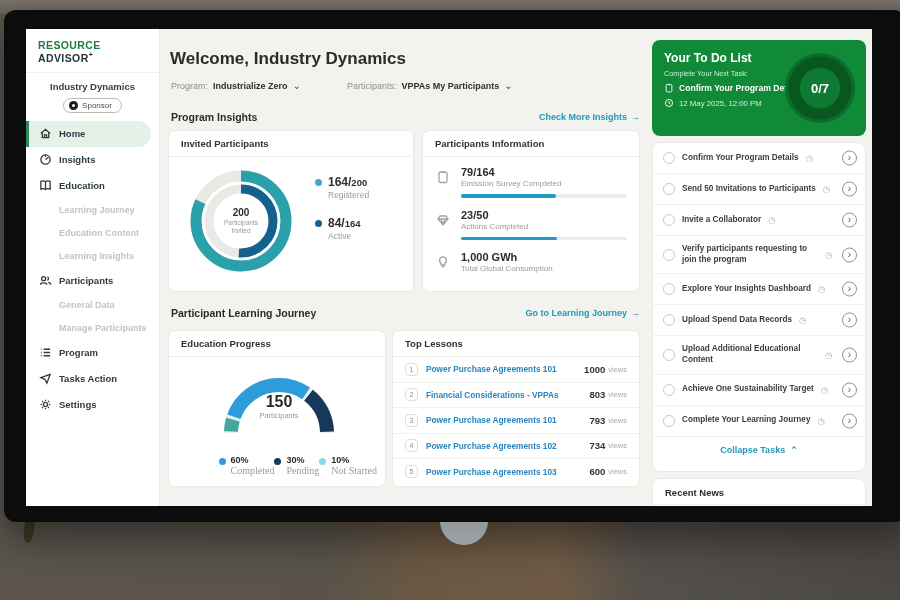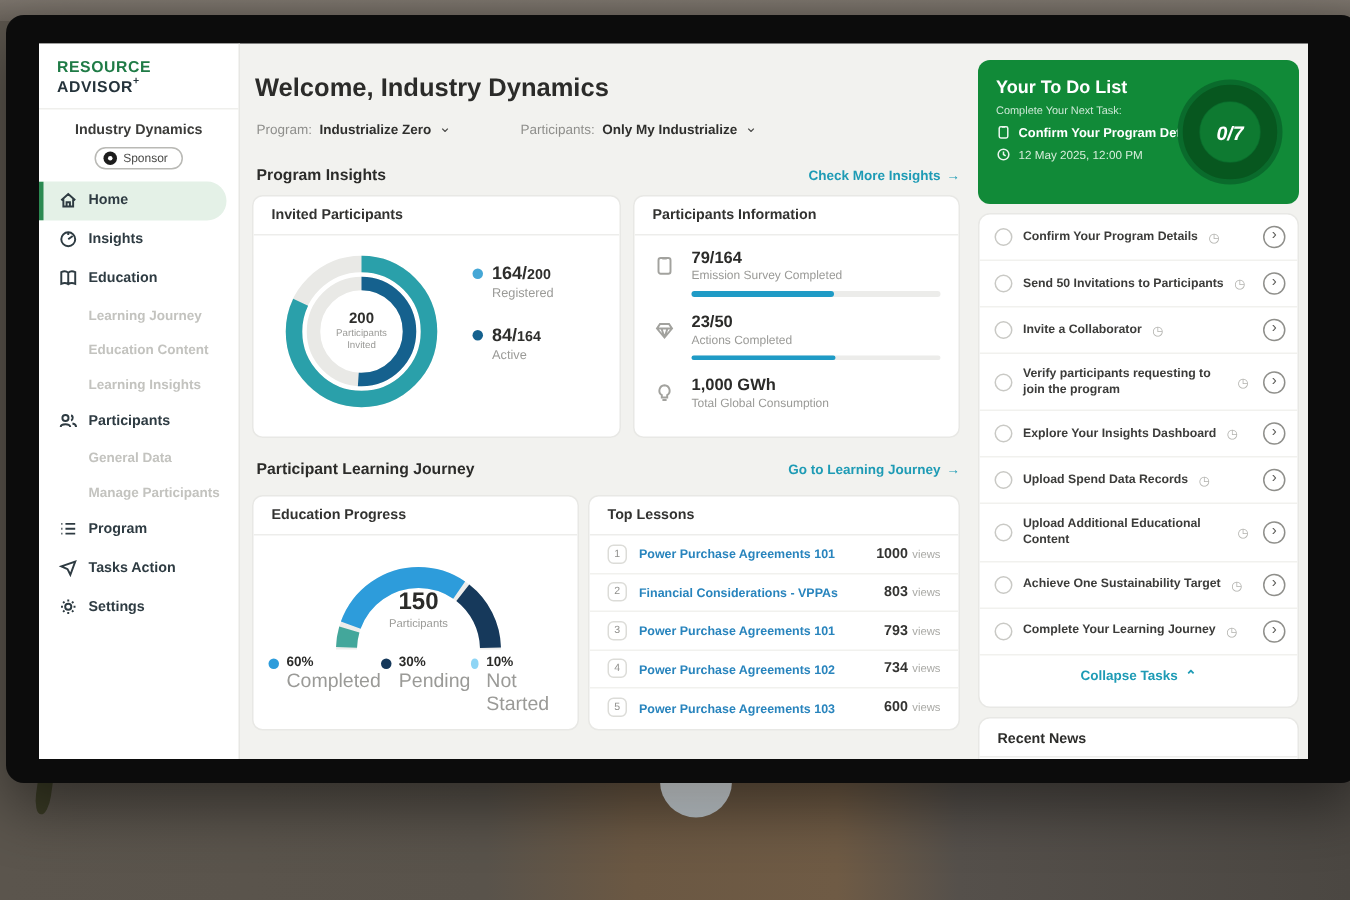--- a/index.html
+++ b/index.html
@@ -92,41 +92,41 @@
   
   .card-edu { left:142px; top:301px; width:218px; height:157px; }
   .gauge-wrap { position:absolute; left:44px; top:32px; width:132px; height:76px; }
   .gauge-center { position:absolute; left:0; top:30px; width:132px; text-align:center; }
   .gauge-center .gv { font-size:16px; font-weight:bold; color:#2b2b29; }
   .gauge-center .gl { font-size:7.5px; color:#9a9a97; }
   .edu-legend { position:absolute; left:10px; bottom:10px; width:198px; display:flex; justify-content:flex-end; }
   .el-item { display:flex; gap:5px; }
   .el-dot { width:7px; height:7px; border-radius:50%; margin-top:3px; }
   .el-val { font-size:9px; font-weight:bold; color:#2b2b29; }
-  .el-lab { font-size:13px; color:#9a9a97; }
+  .el-lab { font-size:10px; color:#9a9a97;font-family:Liberation Serif, serif; }
 
   
   .card-lessons { left:366px; top:301px; width:248px; height:157px; }
   .lesson { display:flex; align-items:center; padding:0 12px; height:25.5px; border-bottom:1px solid #f1f1ee; cursor:pointer; }
   .lesson:last-child { border-bottom:none; }
   .rank { width:13px; height:13px; border:1px solid #dcdcd8; border-radius:4px; font-size:7px;
     color:#8f8f8c; display:flex; align-items:center; justify-content:center; flex:0 0 13px; }
   .ltitle { font-size:8.3px; font-weight:bold; color:#2884bd; margin-left:8px; flex:1; }
   .lviews { font-size:9.5px; font-weight:bold; color:#333331; }
   .lviews-lab { font-size:7.5px; color:#a9a9a5; margin-left:3px; }
 
   
   .todo-hero { position:absolute; left:626px; top:11px; width:214px; height:96px;
     background:#118a38; border-radius:8px; color:#fff; padding:11px 12px; }
   .th-title { font-size:12px; font-weight:bold; }
   .th-sub { font-size:7.3px; color:#cde8d6; margin-top:4px; }
   .th-task { display:flex; gap:5px; align-items:center; margin-top:5px; font-size:8.6px; font-weight:bold; }
   .th-date { display:flex; gap:5px; align-items:center; margin-top:5px; font-size:7.8px; color:#d6edda; }
   .th-ico svg { width:10px; height:10px; stroke:#eaf6ee; fill:none; stroke-width:1.4; display:block; }
-  .ring-wrap { position:absolute; right:8px; top:10px; width:76px; height:76px;font-style:italic; }
+  .ring-wrap { position:absolute; right:8px; top:10px; width:76px; height:76px; }
   .ring-txt { position:absolute; inset:0; display:flex; align-items:center; justify-content:center;
     font-size:13px; font-weight:bold; color:#fff; }
 
   .tasks-card { position:absolute; left:626px; top:113px; width:214px; height:330px;
     background:#fff; border:1px solid #e8e8e5; border-radius:8px; }
   .task { position:relative; display:flex; align-items:center; gap:7px; padding:8px 30px 8px 10px;
     border-bottom:1px solid #f1f1ee; cursor:pointer; min-height:31px; }
   .task-check { width:12px; height:12px; border:1.4px solid #c9c9c5; border-radius:50%; flex:0 0 12px; cursor:pointer; }
   .task-label { font-size:8.2px; font-weight:bold; color:#3c3c3a; line-height:1.3; max-width:136px; }
   .task-clock { font-size:8.5px; color:#b3b3af; }
@@ -228,21 +228,21 @@
 
   <div class="welcome">Welcome, Industry Dynamics</div>
   <div class="filters">
     <div class="filter">
       <span class="flabel">Program:</span>
       <span class="fvalue">Industrialize Zero</span>
       <span class="chev">⌄</span>
     </div>
     <div class="filter">
       <span class="flabel">Participants:</span>
-      <span class="fvalue">Only My Industrialize</span>
+      <span class="fvalue">VPPAs My Participants</span>
       <span class="chev">⌄</span>
     </div>
   </div>
 
   <div class="section-row r1">
     <span class="section-title">Program Insights</span>
     <span class="section-link">
       <span>Check More Insights</span>
       <span>→</span>
     </span>

